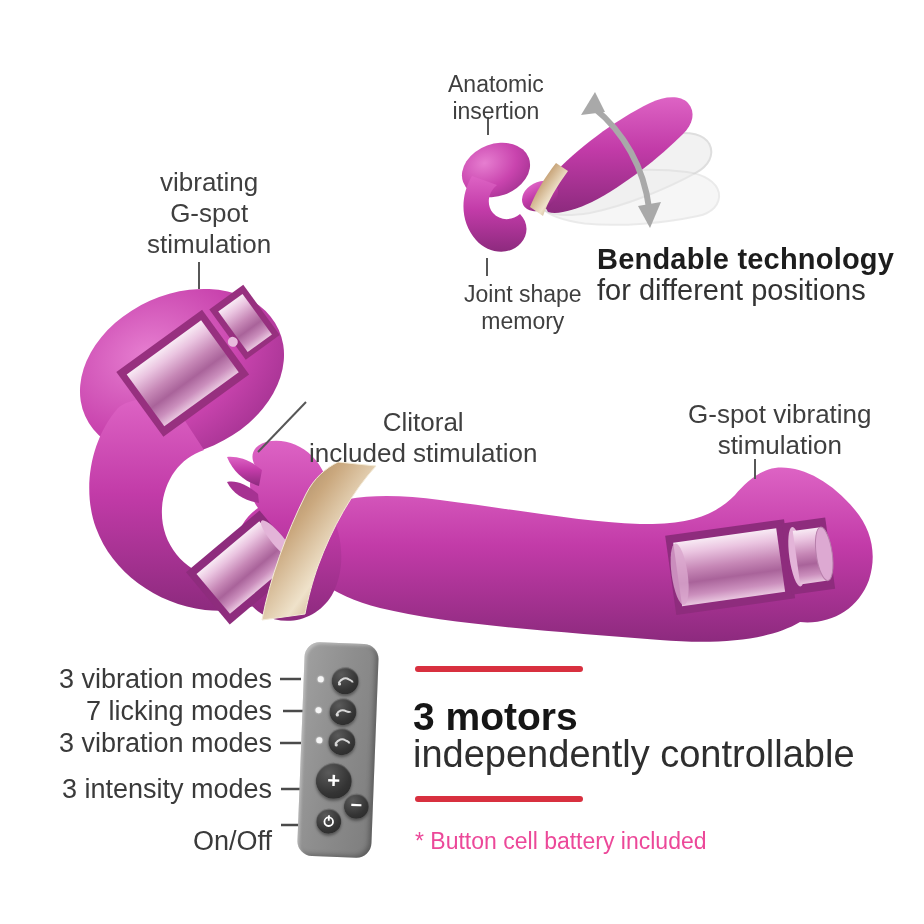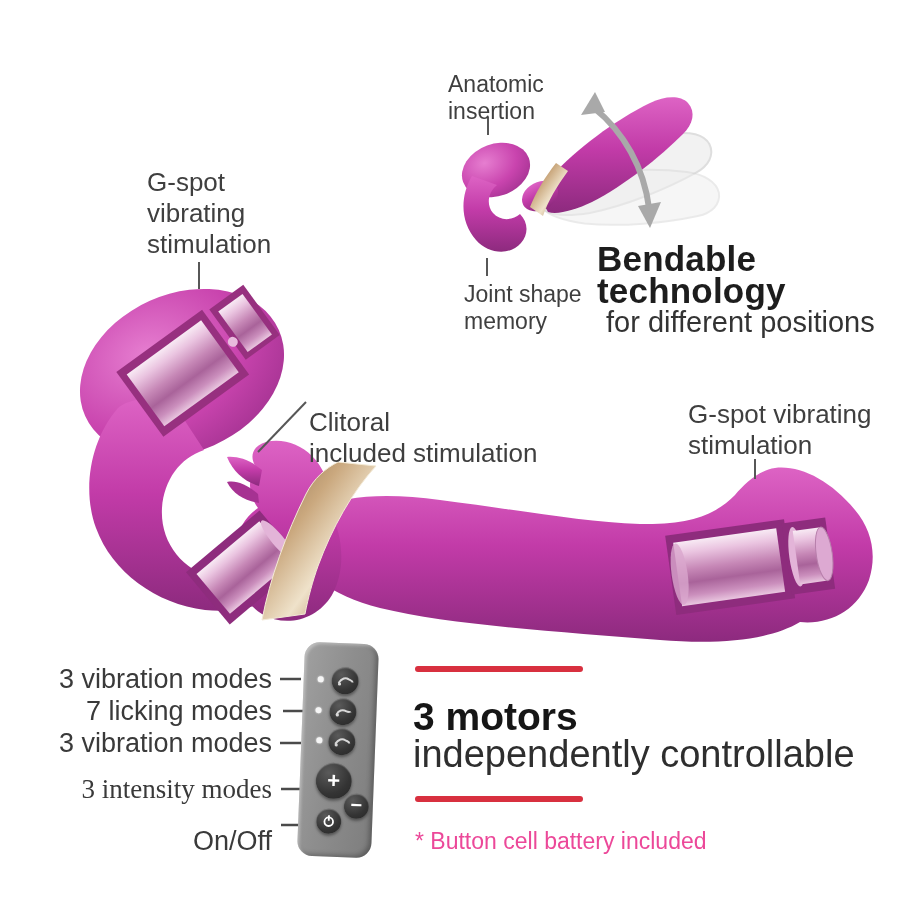--- a/index.html
+++ b/index.html
@@ -2,26 +2,26 @@
 <html><head>
 <meta charset="utf-8">
 <style>
   html,body{margin:0;padding:0;background:#fff;}
   #canvas{
     position:relative;width:924px;height:924px;background:#ffffff;overflow:hidden;
     font-family:"Liberation Sans","DejaVu Sans",sans-serif;color:#3d3d3d;
   }
   #artwork{position:absolute;left:0;top:0;z-index:1;}
   .lbl{position:absolute;z-index:2;color:#3f3f3f;}
-  .lbl span{display:block;}
+  .lbl span{display:block;text-align:center;}
   .small-lbl{font-size:23px;line-height:27px;}
   .mid-lbl{font-size:26px;line-height:31px;}
   .bendable{position:absolute;left:597px;top:243px;z-index:2;}
-  .bendable .b1{font-weight:bold;font-size:35px;line-height:32px;color:#1d1d1d;letter-spacing:.2px;}
-  .bendable .b2{font-size:29px;line-height:31px;color:#333;margin-left:9px;}
+  .bendable .b1{font-weight:bold;font-size:29px;line-height:32px;color:#1d1d1d;letter-spacing:.2px;}
+  .bendable .b2{font-size:29px;line-height:31px;color:#333;}
   .mode-row{
     position:absolute;left:40px;width:232px;height:33px;line-height:33px;
     text-align:right;font-size:27px;color:#3a3a3a;z-index:2;
   }
   .remote{
     position:absolute;left:301px;top:643px;width:74px;height:214px;z-index:2;
     border-radius:15px;
     background:linear-gradient(100deg,#a0a0a0 0%,#8e8e8e 45%,#7d7d7d 100%);
     box-shadow:inset 2px 2px 3px rgba(255,255,255,.35), inset -3px -2px 5px rgba(0,0,0,.28);
     transform:rotate(2.2deg);
@@ -169,37 +169,37 @@
   <div class="lbl small-lbl" style="left:464px;top:281px;">
     <span>Joint shape</span>
     <span>memory</span>
   </div>
   <div class="bendable">
     <div class="b1">Bendable technology</div>
     <div class="b2">for different positions</div>
   </div>
 
   <div class="lbl mid-lbl" style="left:147px;top:167px;">
+    <span>vibrating</span>
     <span>G-spot</span>
-    <span>vibrating</span>
     <span>stimulation</span>
   </div>
   <div class="lbl mid-lbl" style="left:309px;top:375px;margin-top:32px;">
     <span>Clitoral</span>
     <span>included stimulation</span>
   </div>
   <div class="lbl mid-lbl" style="left:688px;top:399px;">
     <span>G-spot vibrating</span>
     <span>stimulation</span>
   </div>
 
   <div class="mode-row" style="top:663px;">3 vibration modes</div>
   <div class="mode-row" style="top:695px;">7 licking modes</div>
   <div class="mode-row" style="top:727px;">3 vibration modes</div>
-  <div class="mode-row" style="top:773px;font-family:Liberation Serif, serif;">3 intensity modes</div>
+  <div class="mode-row" style="top:773px;">3 intensity modes</div>
   <div class="mode-row" style="top:809px;margin-top:16px;">On/Off</div>
 
   <div class="remote">
     <span class="led" style="left:14px;top:34px;"></span>
     <span class="led" style="left:13px;top:65px;"></span>
     <span class="led" style="left:15px;top:95px;"></span>
 
     <div class="rbtn b27" style="left:28px;top:24px;">
       <svg width="18" height="12" viewBox="0 0 18 12">
         <path d="M2 8 C5 3 9 2 12 4 C14 5 16 5 16 7" stroke="#d8d8d8" stroke-width="2" fill="none"></path>

